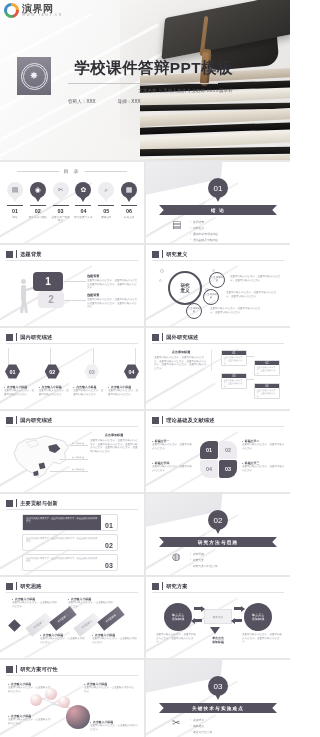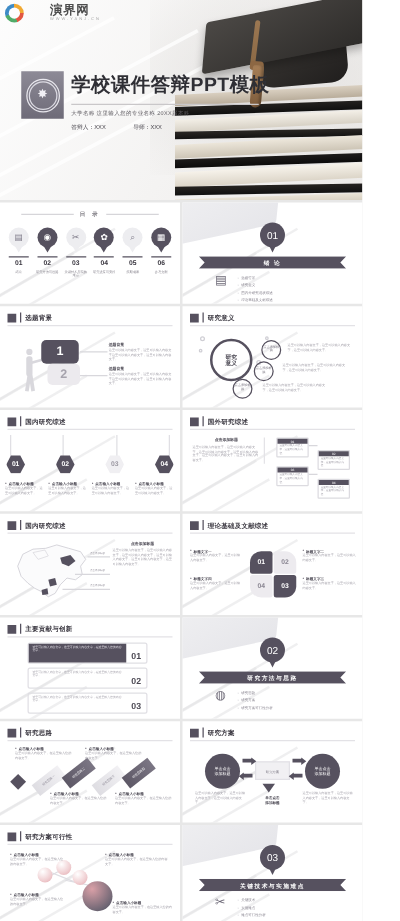--- a/index.html
+++ b/index.html
@@ -24,21 +24,21 @@
   .d1{left:-30px;top:70px;width:200px;}
   .d2{left:-40px;top:96px;width:240px;height:2px;}
   .d3{left:-20px;top:120px;width:170px;height:2px;}
   .d4{left:-50px;top:48px;width:150px;height:2px;}
   .capglow{
     position:absolute; left:120px; top:-40px; width:230px; height:180px;
     background:radial-gradient(ellipse at 40% 60%, rgba(226,224,222,.9), rgba(255,255,255,0) 70%);
   }
 
   
-  .wm { position:absolute; left:4px; top:3px; display:flex; align-items:center; gap:21px; opacity:.9;}
+  .wm { position:absolute; left:4px; top:3px; display:flex; align-items:center; gap:3px; opacity:.9;}
   .wm-mark{width:15px;height:15px;border-radius:50%;
     background:conic-gradient(#f0a11e 0 25%, #e0462f 0 45%, #3fa35a 0 70%, #2a7fc1 0 100%);
     position:relative;}
   .wm-mark:after{content:"";position:absolute;left:3px;top:3px;right:3px;bottom:3px;border-radius:50%;background:#fff;}
   .wm-txt{display:flex;flex-direction:column;line-height:1;}
   .wm-cn{font-size:10px;font-weight:bold;color:#3b3b3b;letter-spacing:.5px;}
   .wm-en{font-size:3.2px;color:#9a9a9a;letter-spacing:1.6px;}
 
   
   .photo { position:absolute; right:0; top:0; width:150px; height:160px; overflow:hidden;}
@@ -75,21 +75,21 @@
   .seal{
     position:absolute; left:17px; top:57px; width:34px; height:38px;
     background:linear-gradient(#8d8a96,#6e6b78);
     display:flex;align-items:center;justify-content:center;
   }
   .seal-ring{width:27px;height:27px;border-radius:50%;border:1.6px solid #e9e8ee;
     display:flex;align-items:center;justify-content:center;position:relative;}
   .seal-ring:before{content:"";position:absolute;width:21px;height:21px;border-radius:50%;border:.8px solid #dcdbe3;}
   .seal-glyph{color:#f0eff4;font-size:10px;line-height:1;}
 
-  .cover-title{position:absolute;left:57px;top:58px;width:165px;}
+  .cover-title{position:absolute;left:68px;top:58px;width:165px;text-align:right;}
   .cover-title h1{
     font-size:15.5px; font-weight:bold; color:#2f2f35; letter-spacing:.4px;
     white-space:nowrap;
   }
   .rule{height:1px;background:#c9c7c9;margin:4px 0 4px;width:150px;}
   .cover-sub{font-size:4.4px;color:#5d5a60;letter-spacing:.3px;white-space:nowrap;}
   .cover-meta{margin-top:6px;display:flex;gap:22px;font-size:4.6px;color:#4b4850;}
 
   
   .grid{ display:grid; grid-template-columns:1fr 1fr; gap:2px; padding:2px 0 0; background:#e7e7e7;}

